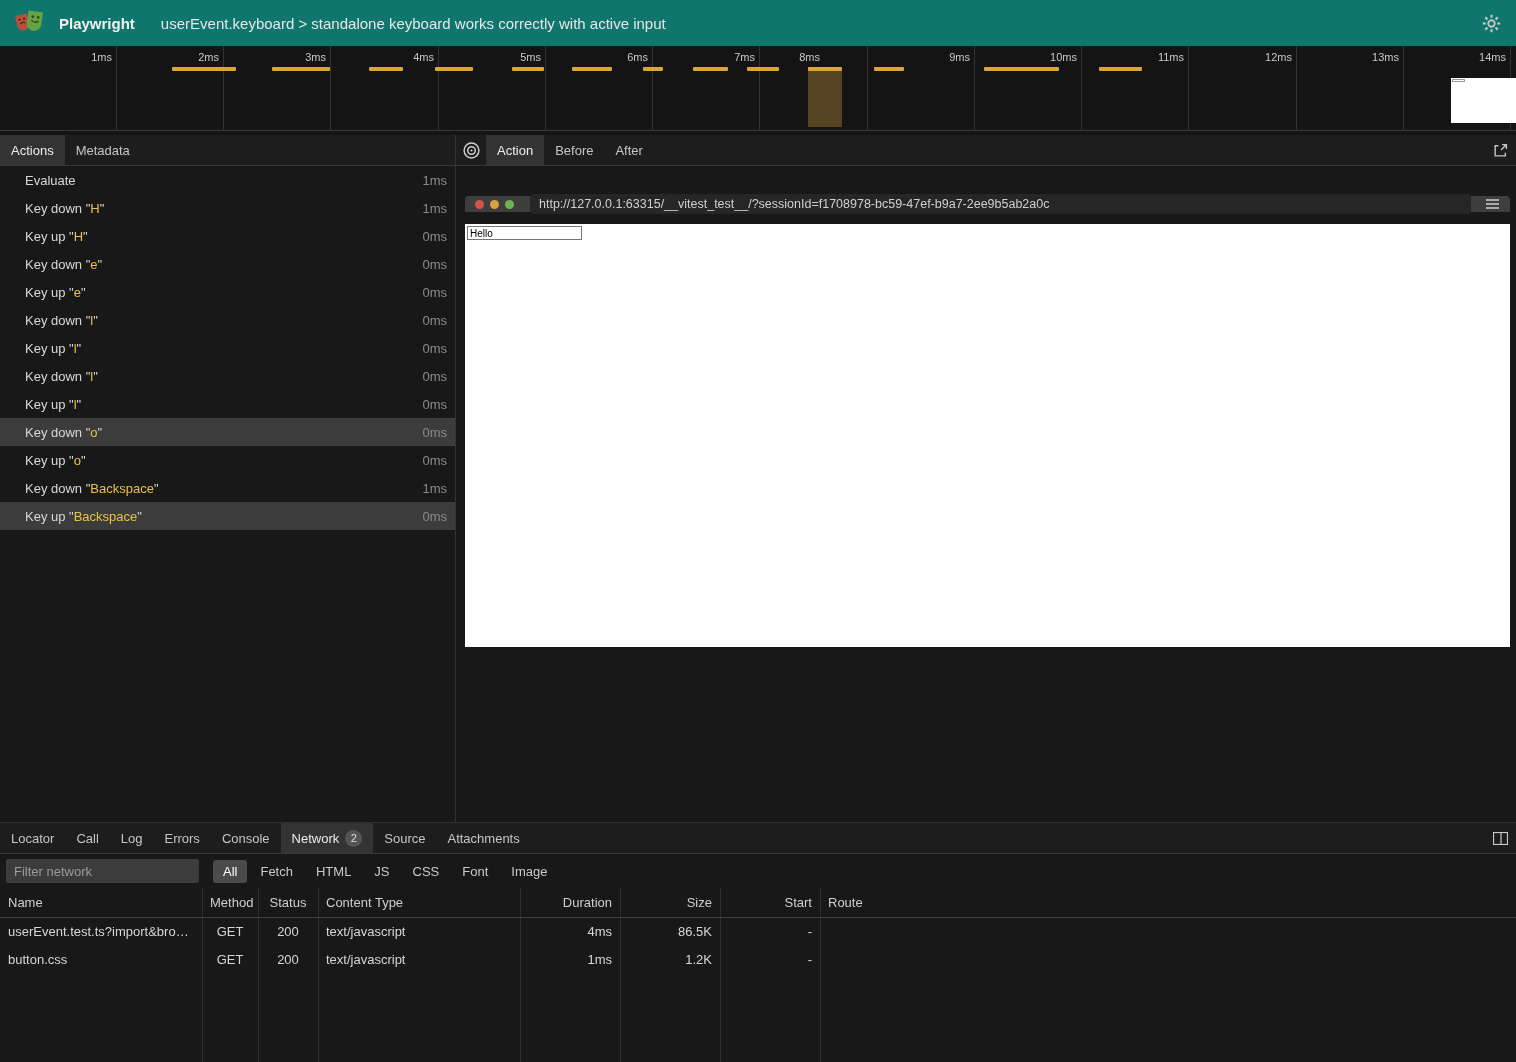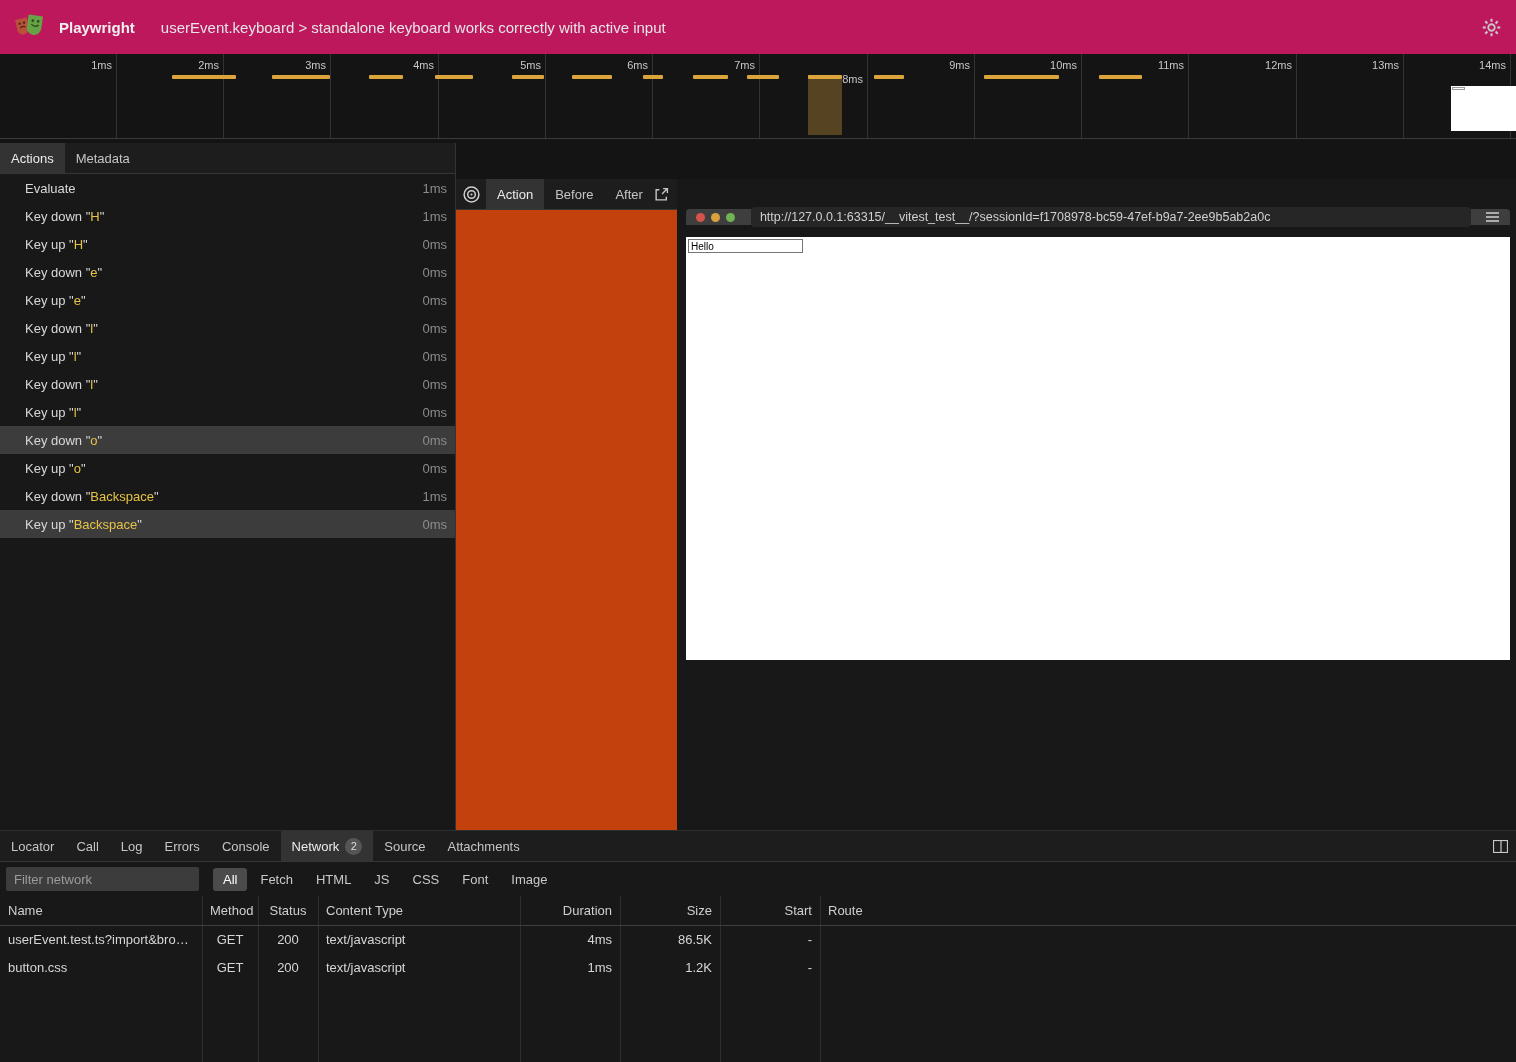--- a/index.html
+++ b/index.html
@@ -1,39 +1,39 @@
 <!DOCTYPE html>
 <html><head>
 <meta charset="utf-8">
 <style>
   html,body{margin:0;padding:0;width:1516px;height:1062px;overflow:hidden;
     background:#141414;color:#d6d6d6;
     font-family:"Liberation Sans","DejaVu Sans",sans-serif;font-size:13px;}
   *{box-sizing:border-box;}
 
   
-  .topbar{height:54px;background:#be185d;display:flex;align-items:center;padding:0 14px;}
+  .topbar{height:46px;background:#0f766e;display:flex;align-items:center;padding:0 14px;}
   .app-name{font-weight:700;font-size:15px;color:#f0f0f0;margin-left:12px;}
   .trace-title{font-size:15px;color:#e6e6e6;margin-left:26px;white-space:nowrap;}
   .topbar .spacer{flex:1;}
 
   
   .timeline{position:relative;height:85px;background:#141414;border-bottom:1px solid #3a3a3a;}
   .gridline{position:absolute;top:0;bottom:0;width:1px;background:#333;}
   .tick-label{position:absolute;top:5px;width:78px;text-align:right;font-size:11px;color:#c8c8c8;}
   .bar{position:absolute;top:21px;height:4px;border-radius:1px;}
   .bar-body{position:absolute;top:21px;bottom:3px;}
   .film-thumb{position:absolute;left:1451px;top:32px;width:65px;height:45px;background:#ffffff;}
   .film-thumb .mini-input{position:absolute;left:1px;top:1px;width:13px;height:3px;border:1px solid #999;background:#fff;}
   .tl-spacer{height:4px;background:#141414;}
 
   
   .main{display:flex;height:687px;}
   .left-panel{width:456px;border-right:1px solid #333;display:flex;flex-direction:column;background:#181818;}
-  .right-panel{flex:1;display:flex;flex-direction:row;background:#c2410c;min-width:0;margin-top:36px;}
+  .right-panel{flex:1;display:flex;flex-direction:column;background:#fca5a5;min-width:0;}
 
   .panel-toolbar{height:31px;background:#1d1d1d;border-bottom:1px solid #363636;
     display:flex;align-items:stretch;flex:0 0 auto;}
   .tab{display:inline-flex;align-items:center;padding:0 11px;color:#c5c5c5;cursor:default;white-space:nowrap;}
   .tab.selected{background:#333;color:#ececec;}
   .badge{display:inline-flex;align-items:center;justify-content:center;width:17px;height:17px;
     border-radius:50%;background:#555;color:#ddd;font-size:11px;margin-left:6px;}
   .toolbar-icon{display:flex;align-items:center;justify-content:center;width:30px;color:#cfcfcf;}
   .toolbar-right{margin-left:auto;display:flex;align-items:center;padding-right:8px;}
 
@@ -131,21 +131,21 @@
       <div class="tick-label" style="left: 248px;">3ms</div>
       <div class="gridline" style="left: 438px;"></div>
       <div class="tick-label" style="left: 356px;">4ms</div>
       <div class="gridline" style="left: 545px;"></div>
       <div class="tick-label" style="left: 463px;">5ms</div>
       <div class="gridline" style="left: 652px;"></div>
       <div class="tick-label" style="left: 570px;">6ms</div>
       <div class="gridline" style="left: 759px;"></div>
       <div class="tick-label" style="left: 677px;">7ms</div>
       <div class="gridline" style="left: 867px;"></div>
-      <div class="tick-label" style="left: 785px; margin-top: 14px;">8ms</div>
+      <div class="tick-label" style="left: 742px;">8ms</div>
       <div class="gridline" style="left: 974px;"></div>
       <div class="tick-label" style="left: 892px;">9ms</div>
       <div class="gridline" style="left: 1081px;"></div>
       <div class="tick-label" style="left: 999px;">10ms</div>
       <div class="gridline" style="left: 1188px;"></div>
       <div class="tick-label" style="left: 1106px;">11ms</div>
       <div class="gridline" style="left: 1296px;"></div>
       <div class="tick-label" style="left: 1214px;">12ms</div>
       <div class="gridline" style="left: 1403px;"></div>
       <div class="tick-label" style="left: 1321px;">13ms</div>

